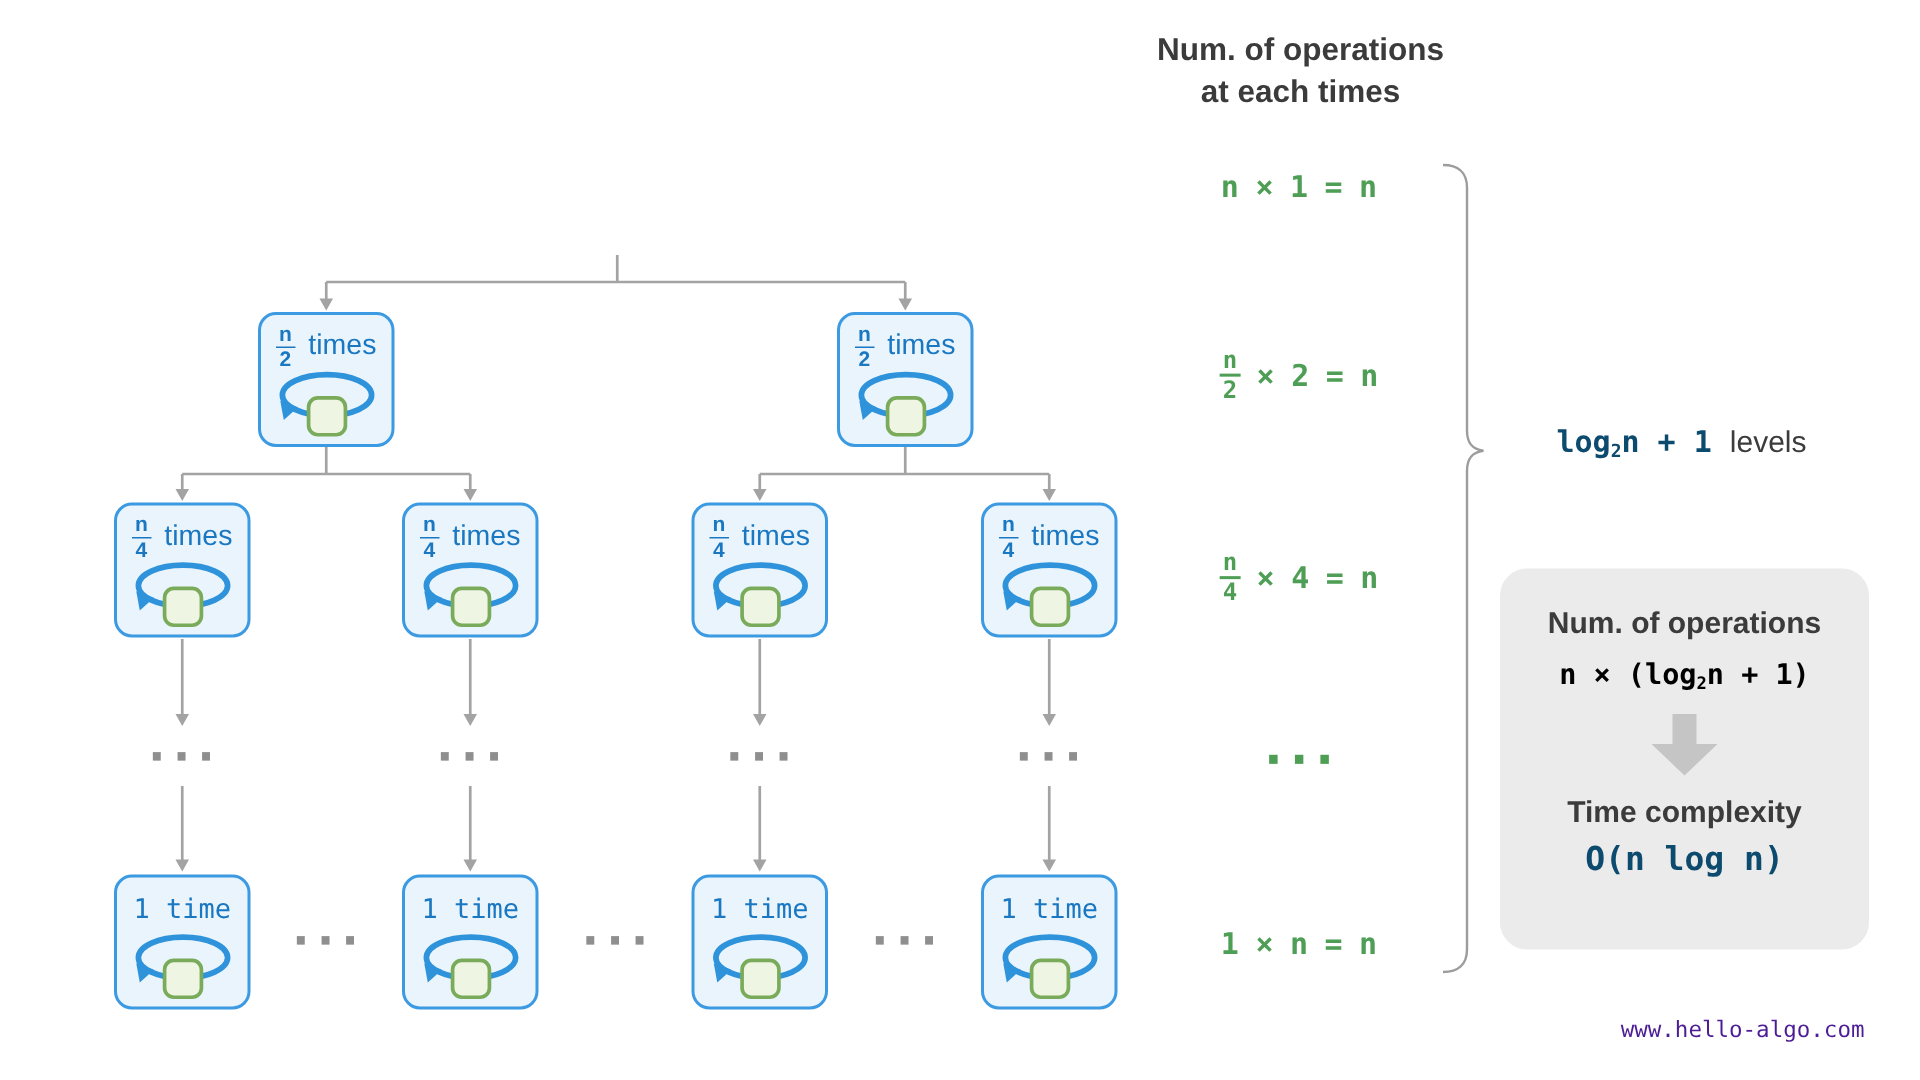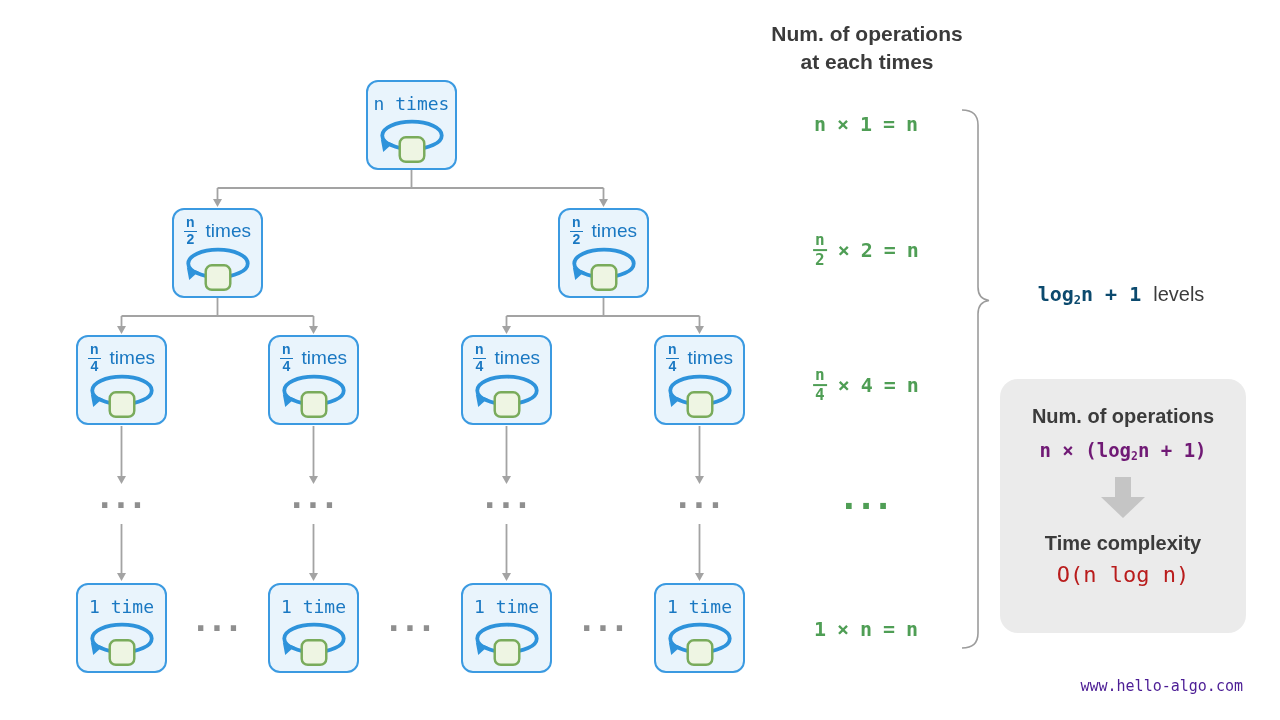--- a/index.html
+++ b/index.html
@@ -43,25 +43,25 @@
   .green-mono{font-family:"DejaVu Sans Mono",monospace;font-weight:bold;color:#0c4a6e;}
   .sub2{font-size:0.6em;vertical-align:-0.28em;}
   .note-tail{margin-left:12px;}
 
   
   .panel{position:absolute;left:1000px;top:379px;width:246px;height:254px;background:#EBEBEB;
          border-radius:18px;box-sizing:border-box;display:flex;flex-direction:column;
          align-items:center;padding-top:26px;z-index:1;}
   .panel-title,.panel-subtitle{font-weight:bold;font-size:20px;color:#3B3B3B;}
   .panel-formula{margin-top:11px;font-family:"DejaVu Sans Mono",monospace;font-weight:bold;
-                 font-size:19px;color:#701a75;}
+                 font-size:19px;color:#000000;}
   .block-arrow{margin-top:14px;}
   .panel-subtitle{margin-top:13px;}
-  .panel-result{margin-top:7px;font-family:"DejaVu Sans Mono",monospace;font-weight:normal;
-                font-size:22px;color:#b91c1c;}
+  .panel-result{margin-top:7px;font-family:"DejaVu Sans Mono",monospace;font-weight:bold;
+                font-size:22px;color:#0c4a6e;}
 
   .watermark{position:absolute;right:37px;top:677px;font-family:"DejaVu Sans Mono",monospace;
              font-size:15px;color:#4c1d95;z-index:2;}
 </style>
 </head>
 <body>
 
 <div class="canvas">
 
   <svg class="overlay" viewBox="0 0 1280 720">
@@ -83,30 +83,20 @@
         <path d="M695,476 H704 L699.5,484 Z"></path>
       <path d="M117,573 H126 L121.5,581 Z"></path>
         <path d="M309,573 H318 L313.5,581 Z"></path>
       <path d="M502,573 H511 L506.5,581 Z"></path>
         <path d="M695,573 H704 L699.5,581 Z"></path>
     </g>
     <path d="M962,110 C972,110 978,115 978,125 L978,287 C978,295 981,299.5 989,300.5
          C981,301.5 978,306 978,314 L978,633 C978,643 972,648 962,648" fill="none" stroke="#9C9C9C" stroke-width="1.6"></path>
   </svg>
 
-  <div class="node" style="left:366px;top:80px">
-    <div class="labelrow">
-      <span class="label-mono">n times</span>
-    </div>
-    <svg class="loop-svg" width="68" height="46" viewBox="0 0 72 48">
-      <ellipse cx="36" cy="17" rx="31.5" ry="14.5" fill="none" stroke="#2E93DB" stroke-width="4"></ellipse>
-      <polygon points="3,21 15.5,25.5 5.5,34.5" fill="#2E93DB"></polygon>
-      <rect x="23" y="19" width="26" height="26" rx="6.5" fill="#EEF5E3" stroke="#79AB5B" stroke-width="2.6"></rect>
-    </svg>
-  </div>
 
   <div class="node" style="left:172px;top:208px">
     <div class="labelrow">
       <span class="frac">
           <span class="num">n</span>
           <span>2</span>
         </span>
       <span class="word">times</span>
     </div>
     <svg class="loop-svg" width="68" height="46" viewBox="0 0 72 48">

